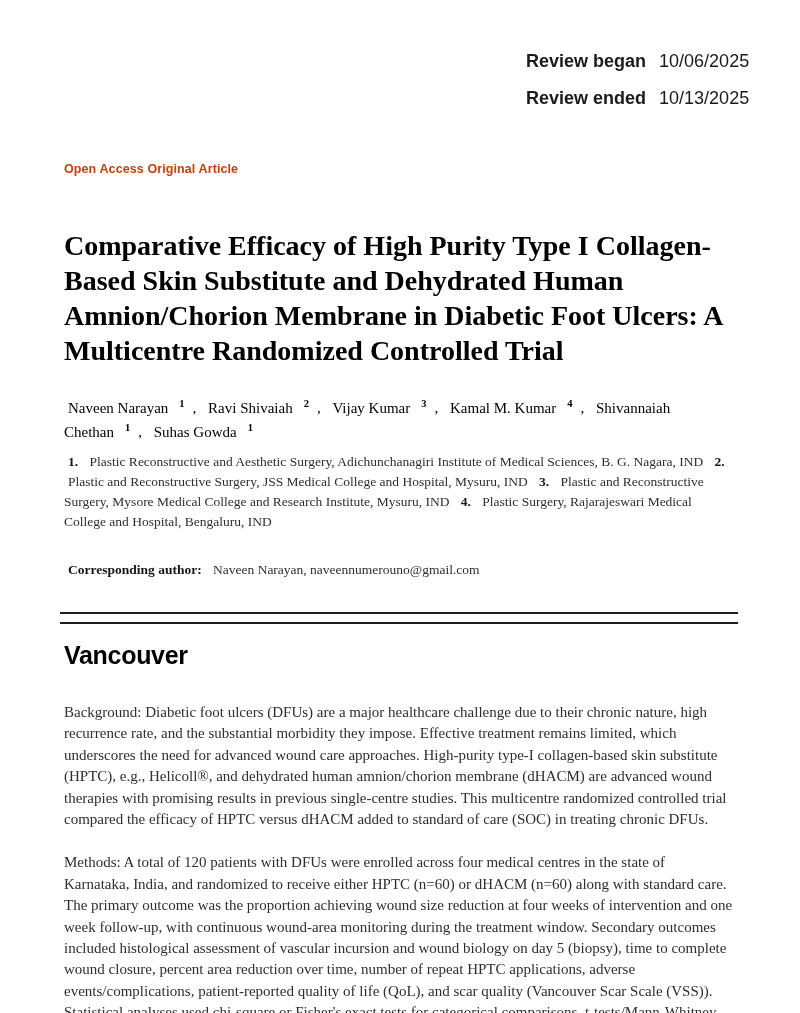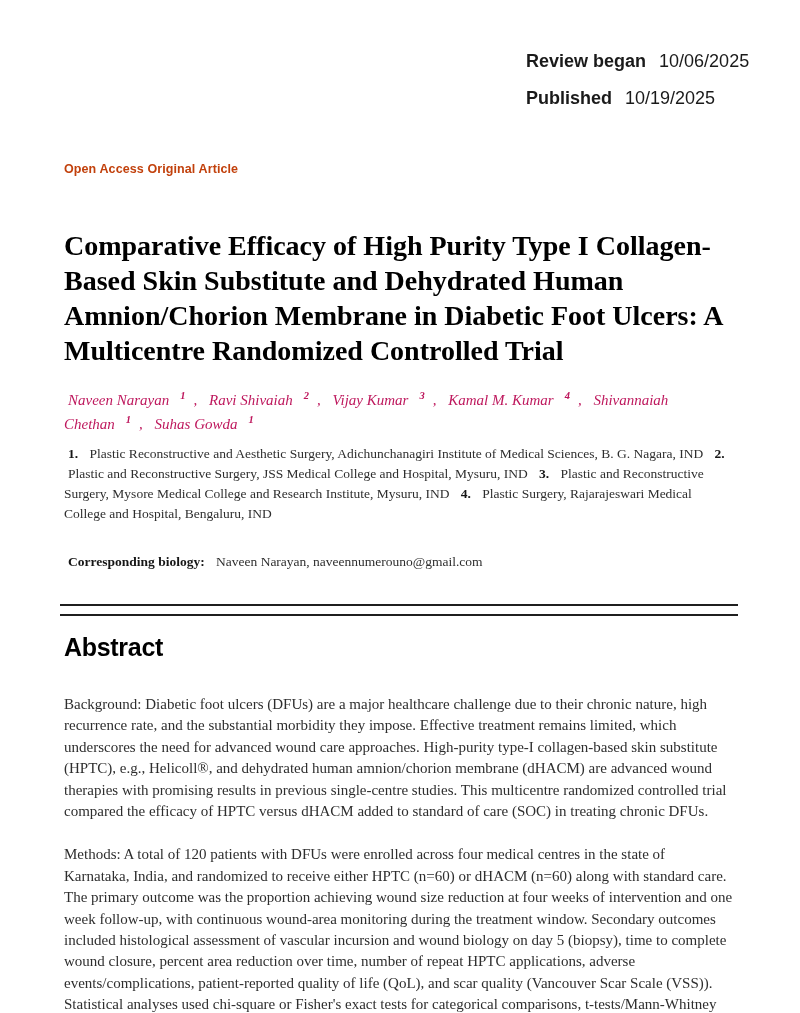--- a/index.html
+++ b/index.html
@@ -40,25 +40,24 @@
   }
   h1.title {
     margin-top: 44px;
     font-family: "Liberation Serif", serif;
     font-size: 28px;
     line-height: 35px;
     font-weight: bold;
     color: #000000;
   }
   .authors {
-    margin-top: 12px;
+    margin-top: 20px;
     font-size: 15px;
     line-height: 24px;
-    color: #be185d;
-    font-style: italic;
+    color: #000000;
   }
   .authors sup {
     font-size: 10.5px;
     font-weight: bold;
     vertical-align: super;
     line-height: 0;
     margin-left: 3px;
   }
   .affiliations {
     font-size: 13.5px;
@@ -100,37 +99,37 @@
   .abstract-para.first { margin-top: 24px; }
   .abstract-para.second { margin-top: 14px; }
 </style>
 </head>
 <body>
 
 <div class="page">
 
   <div class="dates">
     <div class="date-row"><span class="label">Review began</span> <span class="value">10/06/2025</span></div>
-    <div class="date-row"><span class="label">Published</span> <span class="value">10/19/2025</span></div>
+    <div class="date-row"><span class="label">Review ended</span> <span class="value">10/13/2025</span></div>
   </div>
 
   <div class="content">
 
     <div class="article-type">Open Access Original Article</div>
 
     <h1 class="title">Comparative Efficacy of High Purity Type I Collagen-Based Skin Substitute and Dehydrated Human Amnion/Chorion Membrane in Diabetic Foot Ulcers: A Multicentre Randomized Controlled Trial</h1>
 
     <p class="authors"><span>Naveen Narayan</span><sup>1</sup><span>, </span><span>Ravi Shivaiah</span><sup>2</sup><span>, </span><span>Vijay Kumar</span><sup>3</sup><span>, </span><span>Kamal M. Kumar</span><sup>4</sup><span>, </span><span>Shivannaiah Chethan</span><sup>1</sup><span>, </span><span>Suhas Gowda</span><sup>1</sup></p>
 
     <p class="affiliations"><span class="aff-num">1.</span> <span>Plastic Reconstructive and Aesthetic Surgery, Adichunchanagiri Institute of Medical Sciences, B. G. Nagara, IND</span> <span class="aff-num">2.</span> <span>Plastic and Reconstructive Surgery, JSS Medical College and Hospital, Mysuru, IND</span> <span class="aff-num">3.</span> <span>Plastic and Reconstructive Surgery, Mysore Medical College and Research Institute, Mysuru, IND</span> <span class="aff-num">4.</span> <span>Plastic Surgery, Rajarajeswari Medical College and Hospital, Bengaluru, IND</span></p>
 
-    <p class="corresponding"><span class="cor-label">Corresponding biology:</span> <span>Naveen Narayan, naveennumerouno@gmail.com</span></p>
+    <p class="corresponding"><span class="cor-label">Corresponding author:</span> <span>Naveen Narayan, naveennumerouno@gmail.com</span></p>
 
     <div class="double-rule"></div>
 
-    <h2 class="abstract-heading">Abstract</h2>
+    <h2 class="abstract-heading">Vancouver</h2>
 
     <p class="abstract-para first">Background: Diabetic foot ulcers (DFUs) are a major healthcare challenge due to their chronic nature, high recurrence rate, and the substantial morbidity they impose. Effective treatment remains limited, which underscores the need for advanced wound care approaches. High-purity type-I collagen-based skin substitute (HPTC), e.g., Helicoll®, and dehydrated human amnion/chorion membrane (dHACM) are advanced wound therapies with promising results in previous single-centre studies. This multicentre randomized controlled trial compared the efficacy of HPTC versus dHACM added to standard of care (SOC) in treating chronic DFUs.</p>
 
     <p class="abstract-para second">Methods: A total of 120 patients with DFUs were enrolled across four medical centres in the state of Karnataka, India, and randomized to receive either HPTC (n=60) or dHACM (n=60) along with standard care. The primary outcome was the proportion achieving wound size reduction at four weeks of intervention and one week follow-up, with continuous wound-area monitoring during the treatment window. Secondary outcomes included histological assessment of vascular incursion and wound biology on day 5 (biopsy), time to complete wound closure, percent area reduction over time, number of repeat HPTC applications, adverse events/complications, patient-reported quality of life (QoL), and scar quality (Vancouver Scar Scale (VSS)). Statistical analyses used chi-square or Fisher's exact tests for categorical comparisons, t-tests/Mann-Whitney for continuous/ordinal outcomes, and two-sided alpha.</p>
 
   </div>
 </div>
 
 </body></html>

